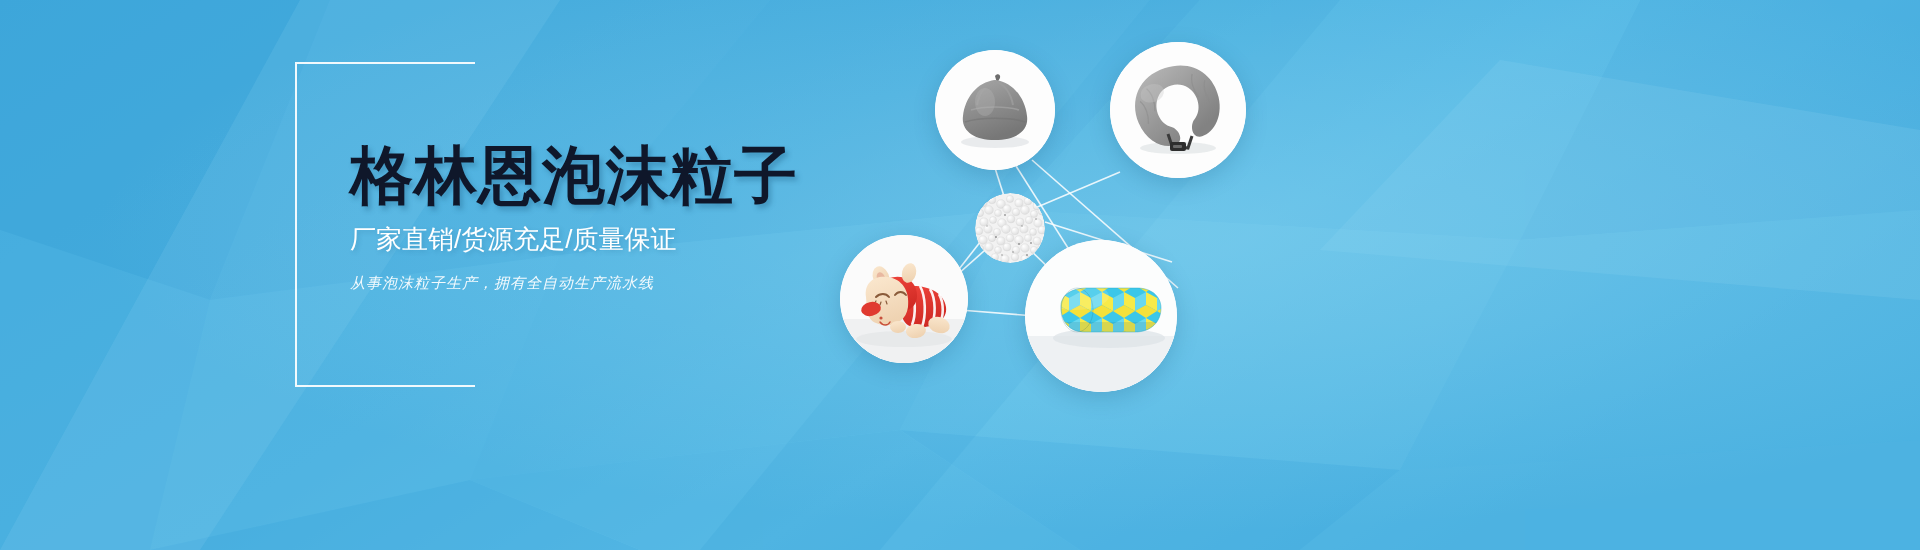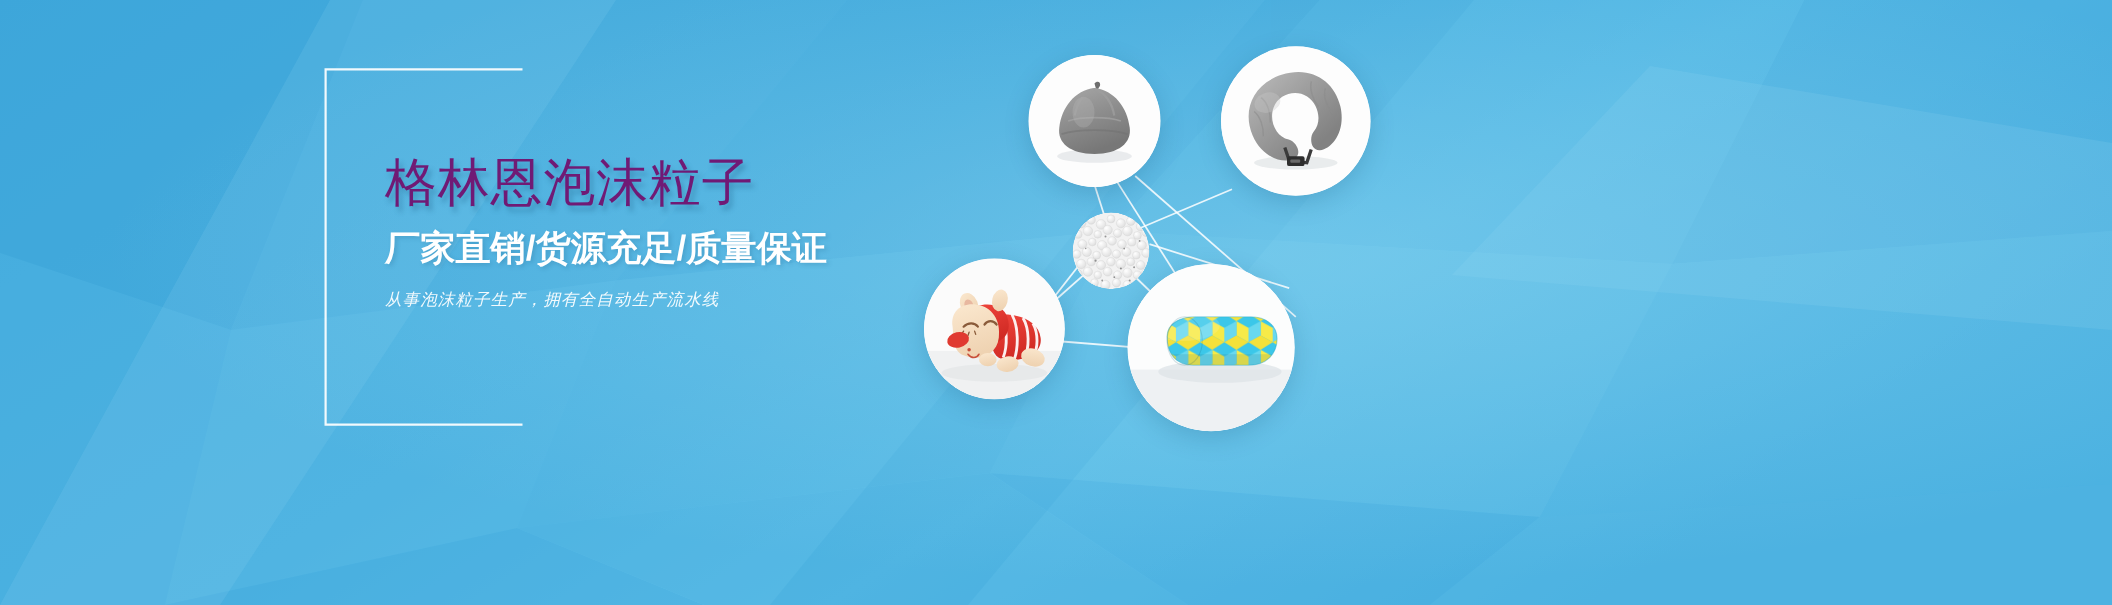--- a/index.html
+++ b/index.html
@@ -38,32 +38,32 @@
     position:absolute; right:-0px; top:-2px;
     width:2px; height:0;
   }
 
   .headline-wrap {
     position:absolute;
     left:55px; top:78px;
     width:420px;
   }
   #title {
-    font-size:47px;
-    font-weight:normal;
-    color:#701a75;
+    font-size:63px;
+    font-weight:bold;
+    color:#0f172a;
     letter-spacing:1px;
     line-height:1.12;
     white-space:nowrap;
     text-shadow:3px 4px 5px rgba(40,110,150,.45);
   }
   #subtitle {
     margin-top:14px;
-    font-size:32px;
-    font-weight:bold;
+    font-size:26px;
+    font-weight:normal;
     color:#ffffff;
     letter-spacing:0px;
     white-space:nowrap;
     line-height:1.15;
     text-shadow:2px 2px 4px rgba(40,110,150,.30);
   }
   #tagline {
     margin-top:20px;
     font-size:15px;
     font-weight:normal;

